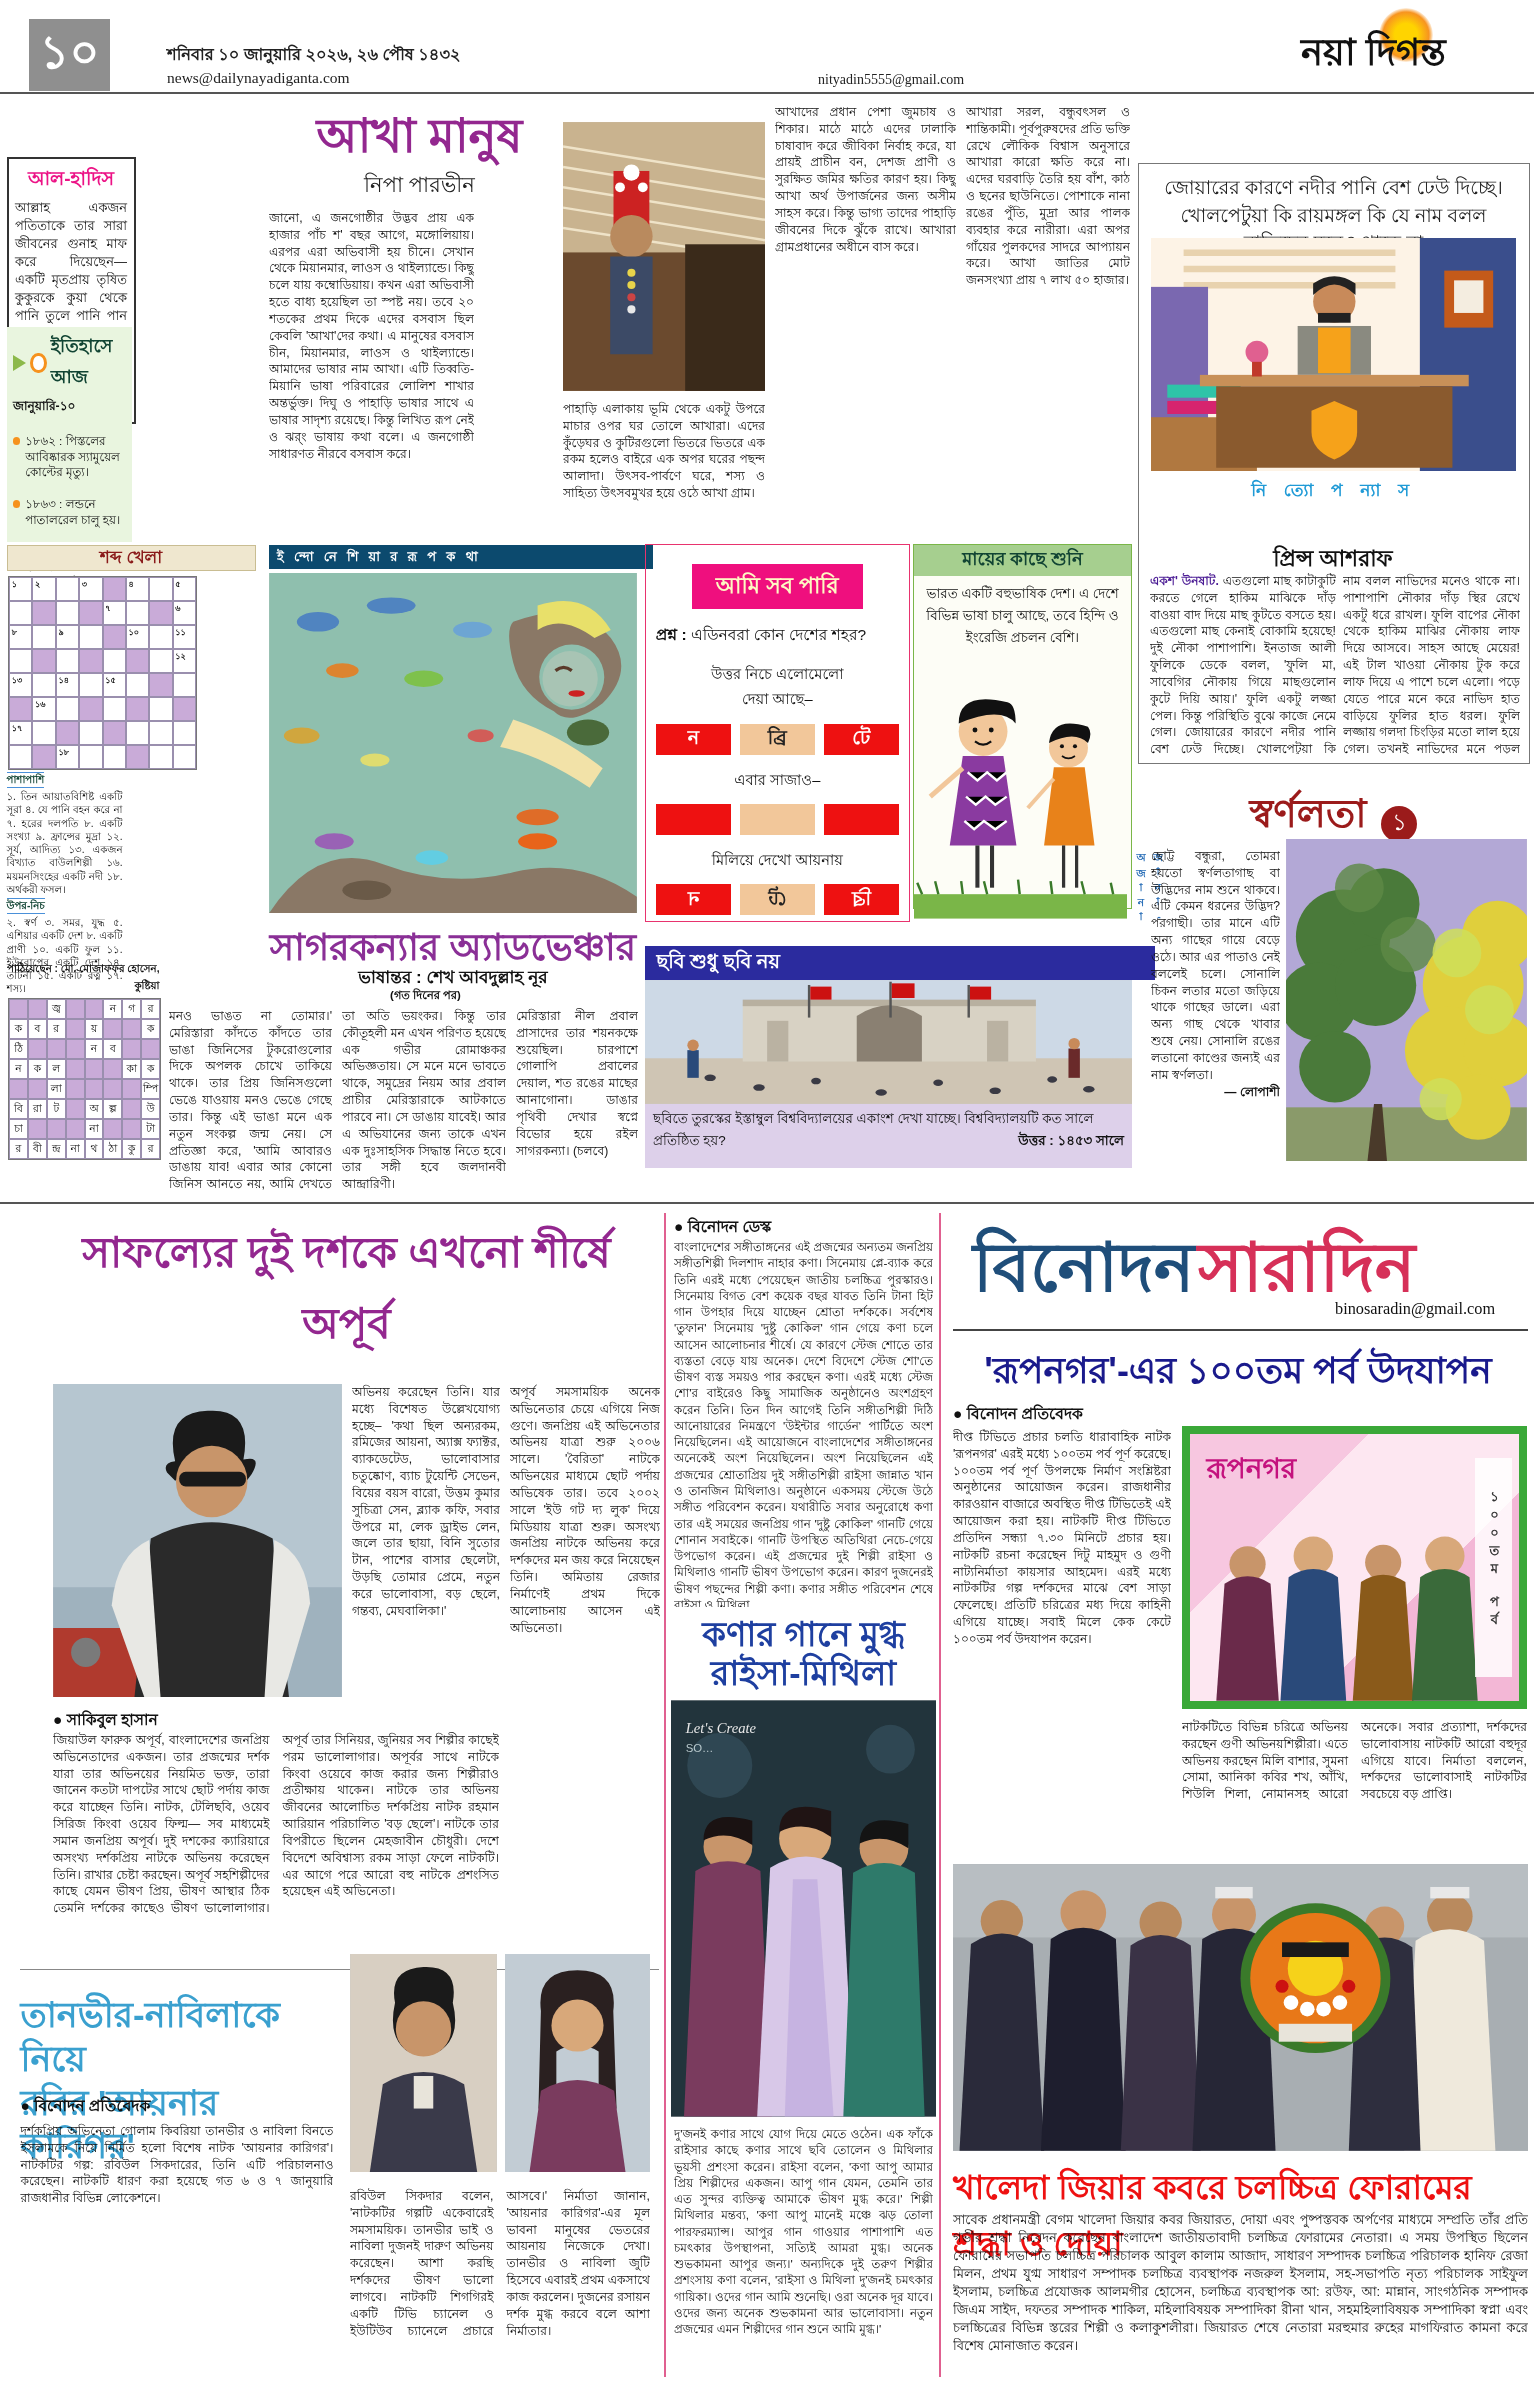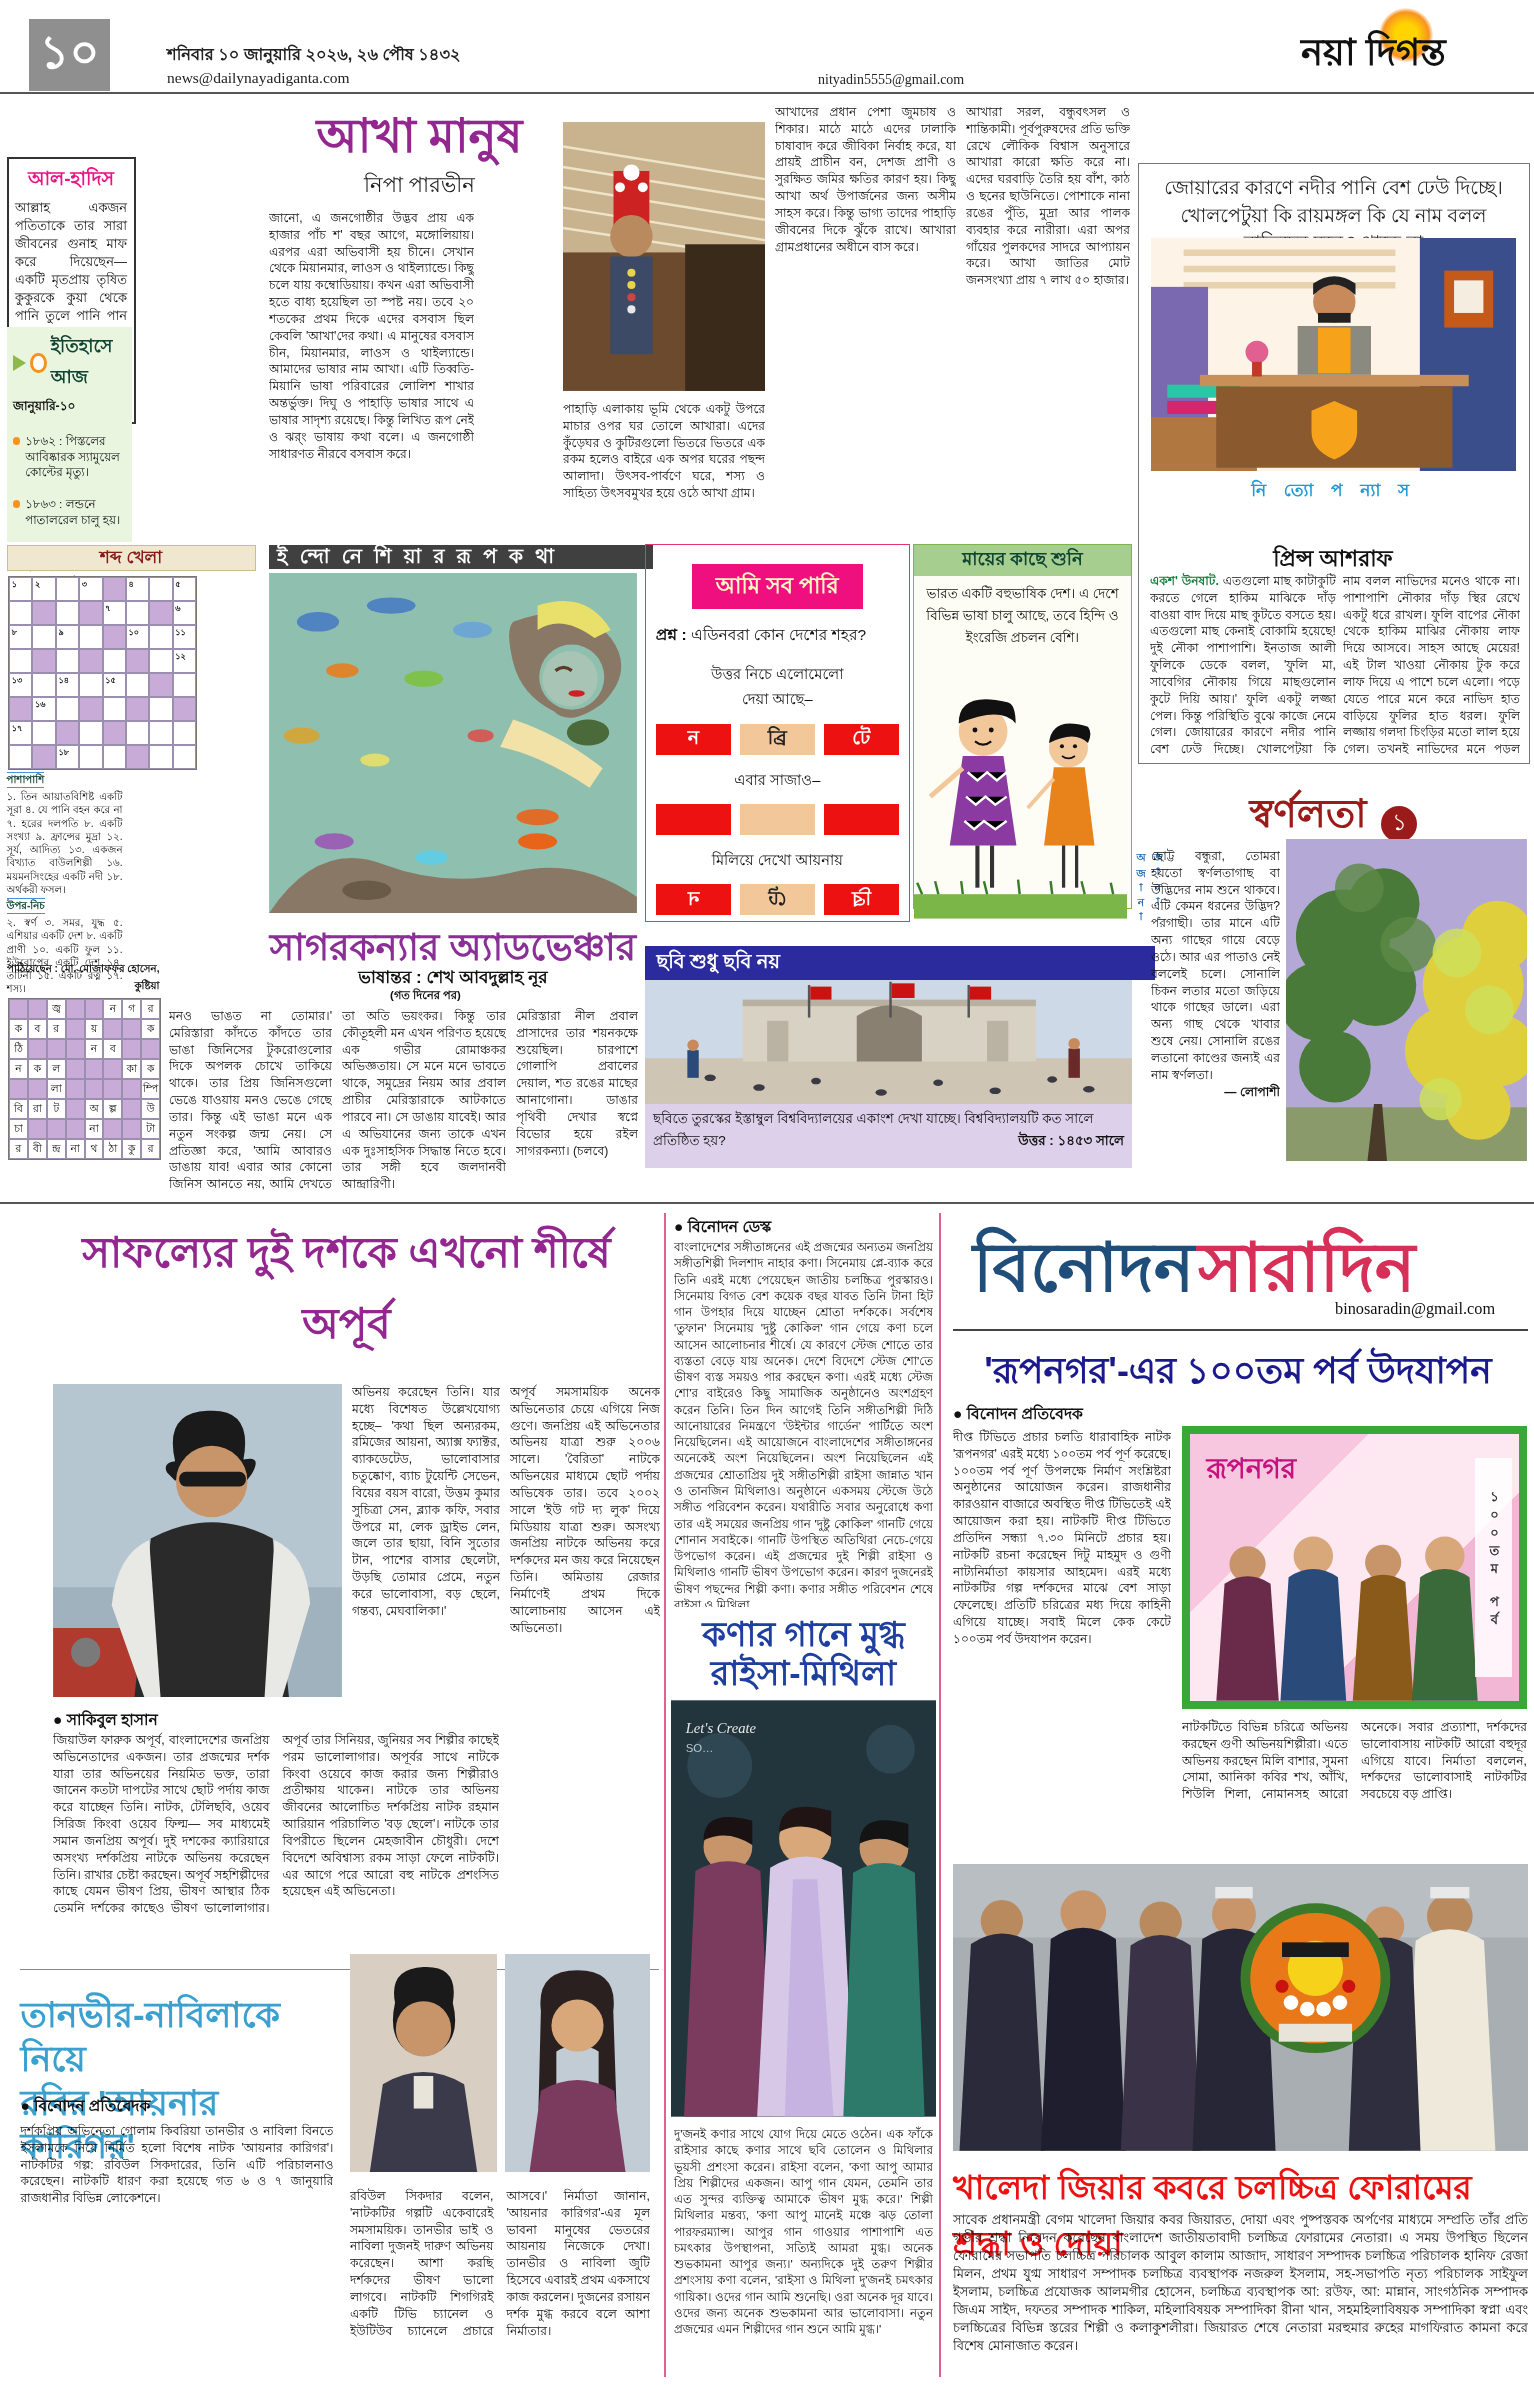--- a/index.html
+++ b/index.html
@@ -46,23 +46,23 @@
   
   .akha-title{color:#93278f;font-size:47px;font-weight:bold;line-height:1;}
   .akha-by{font-size:21px;color:#222;}
   .col{font-size:12.2px;}
   
   .novelbox{border:1.6px solid #777;}
   .quote{font-size:19px;line-height:1.45;color:#222;text-align:center;}
   .series{color:#1f9ad6;font-weight:bold;font-size:17px;letter-spacing:6.5px;}
   .novel-title{color:#b5128f;font-size:33px;font-weight:bold;}
   .novel-by{font-size:22px;font-weight:bold;}
-  .ep{color:#15803d;font-weight:bold;}
-  
-  .greenstrip{background:#404040;color:#fff;font-weight:bold;font-size:20px;letter-spacing:3.3px;display:flex;align-items:center;padding:0 8.1px;}
+  .ep{color:#4c1d95;font-weight:bold;}
+  
+  .greenstrip{background:#0c4a6e;color:#fff;font-weight:bold;font-size:13px;letter-spacing:3.3px;display:flex;align-items:center;padding:0 8.1px;}
   .rk-title{color:#8a2f96;font-size:37px;font-weight:bold;}
   .rk-by{font-size:17px;font-weight:bold;}
   .rk-cont{font-size:11.4px;font-weight:bold;}
   
   .amibox{border:1.6px solid #e8336e;padding:6.5px 9.8px;}
   .amihead{background:#ef0f7e;color:#fef9c3;font-size:22px;font-weight:bold;width:171px;height:45px;margin:12px auto;
            display:flex;align-items:center;justify-content:center;}
   .amiq{font-size:15.5px;margin-top:14.7px;}
   .amiq b{color:#111;}
   .amihint{font-size:14.7px;margin-top:13px;}

